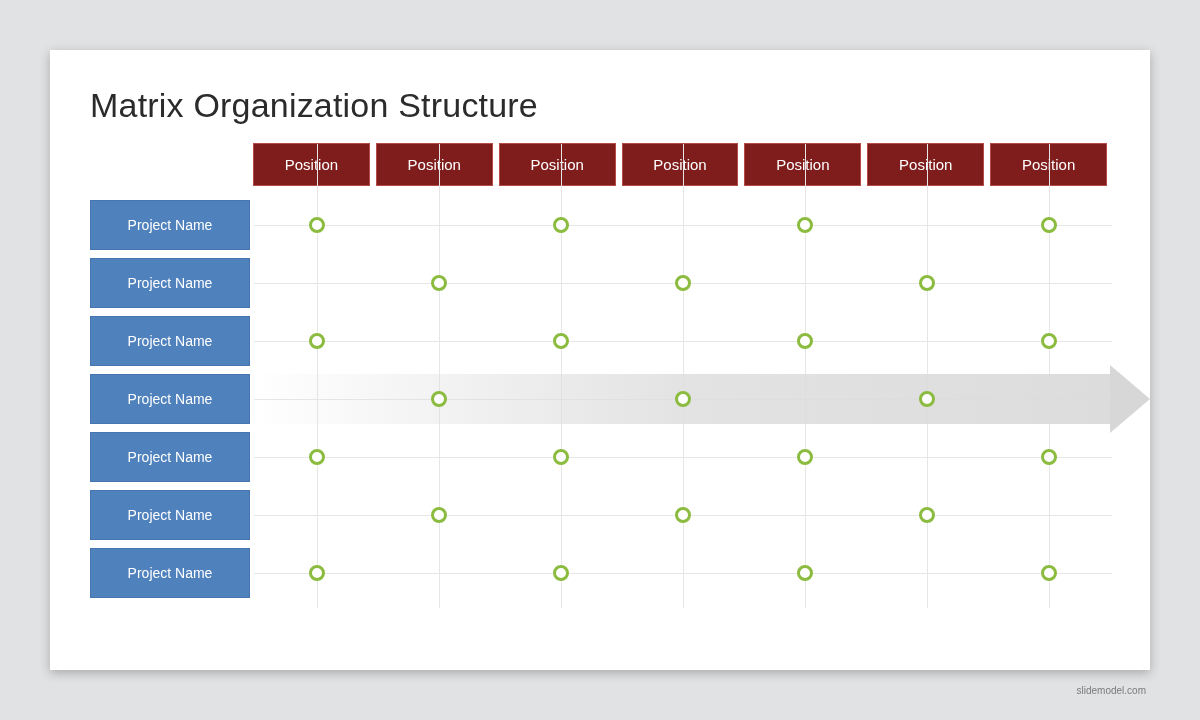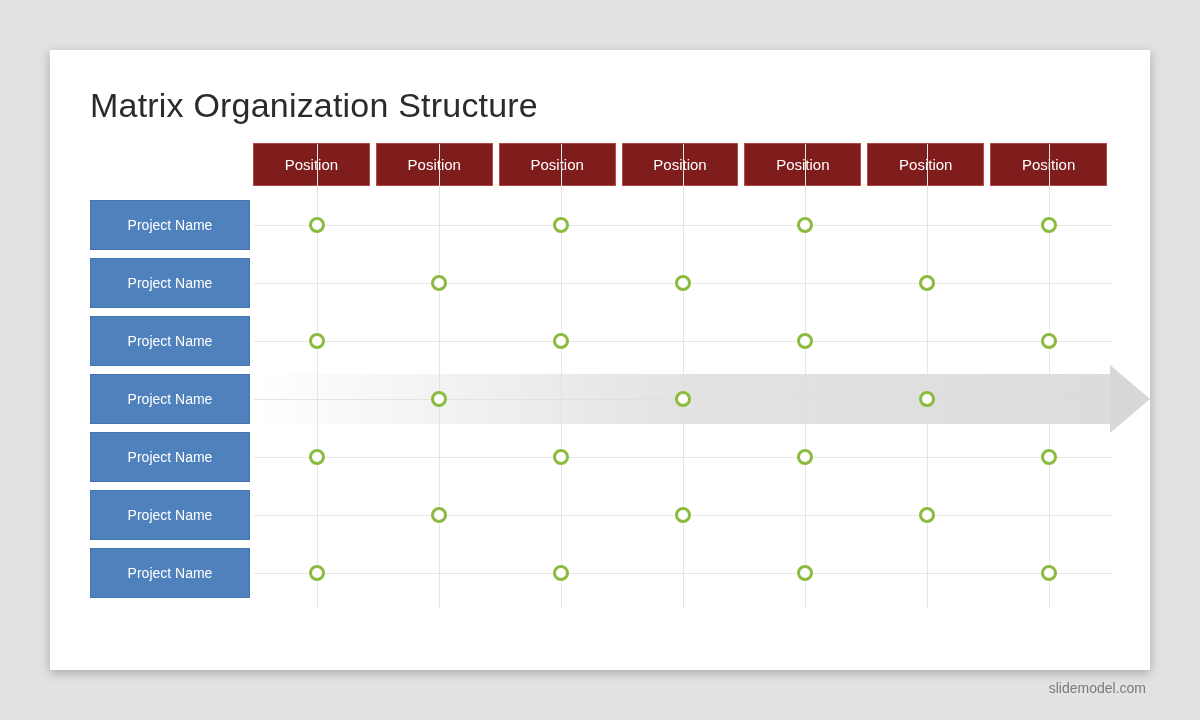--- a/index.html
+++ b/index.html
@@ -133,21 +133,21 @@
     width: 0;
     height: 0;
     border-top: 34px solid transparent;
     border-bottom: 34px solid transparent;
     border-left: 40px solid #d7d7d7;
   }
   .attribution {
     position: absolute;
     right: 54px;
     bottom: 24px;
-    font-size: 14px;
+    font-size: 10px;
     color: #7a7a7a;
     width: 1100px;
     text-align: right;
   }
 </style>
 </head>
 <body>
 
 <div class="slide">
   <h1 class="title">Matrix Organization Structure</h1>

